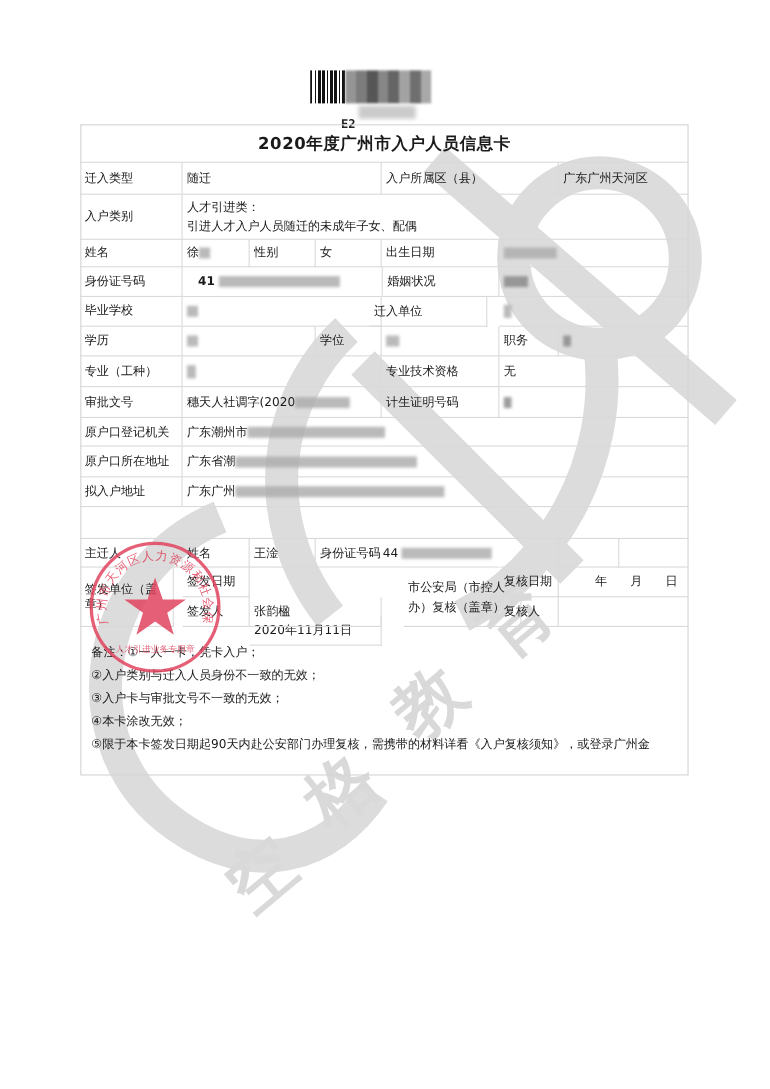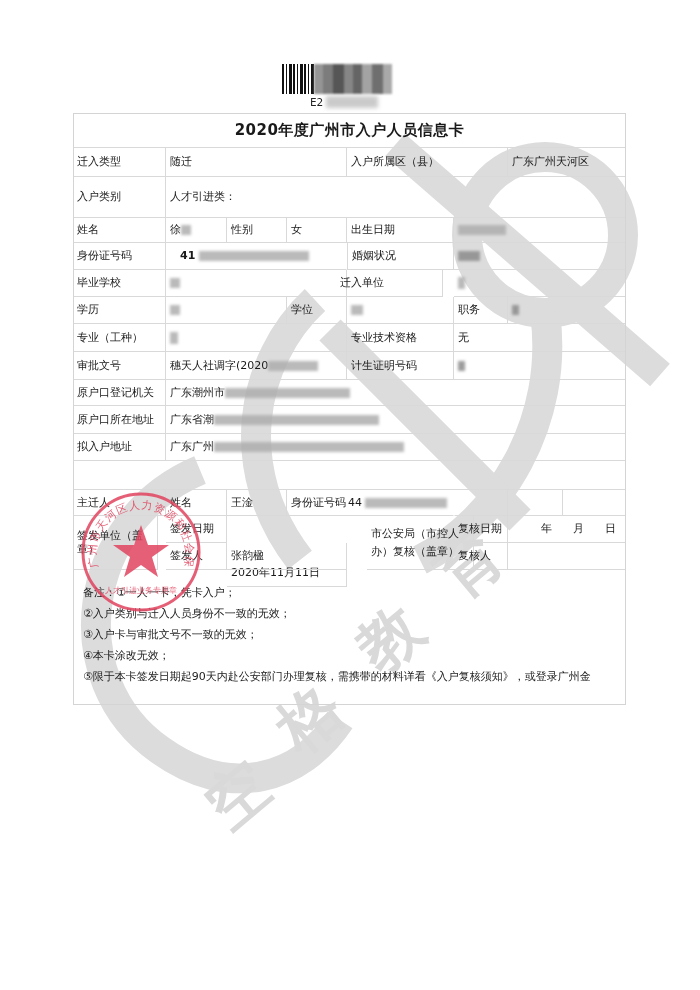--- a/index.html
+++ b/index.html
@@ -6,21 +6,21 @@
     body {
       width: 700px; height: 990px; background: #ffffff; position: relative; overflow: hidden;
       font-family: "DejaVu Sans", "Liberation Sans", sans-serif; color: #1a1a1a;
     }
     .barcode { position: absolute; left: 282px; top: 64px; width: 110px; height: 30px; display: flex; align-items: stretch; }
     .barcode .bars { width: 32px; height: 30px;
       background: repeating-linear-gradient(90deg, #111 0 2px, #fff 2px 4px, #111 4px 5px, #fff 5px 7px, #111 7px 10px, #fff 10px 11px); }
     .barcode .blur { flex: 1; height: 30px;
       background: linear-gradient(90deg, #8a8a8a 0 12%, #6e6e6e 12% 25%, #444 25% 38%, #7a7a7a 38% 50%, #555 50% 62%, #9a9a9a 62% 75%, #606060 75% 88%, #a0a0a0 88% 100%);
       filter: blur(1.2px); opacity: .9; }
-    .barcode-text { position: absolute; left: 310px; top: 96px; font-size: 11px; font-family: "DejaVu Sans Mono", monospace; color: #222; }
+    .barcode-text { position: absolute; left: 310px; top: 106px; font-size: 11px; font-family: "DejaVu Sans Mono", monospace; color: #222; font-weight: bold; }
     .barcode-text-blur { position: absolute; left: 326px; top: 96px; width: 52px; height: 12px; background: #bdbdbd; filter: blur(2px); opacity: .8; }
     .cell { position: absolute; box-sizing: border-box; font-size: 11px; line-height: 14px; padding-left: 4px;
       display: flex; align-items: center; border-right: 1px solid #d9d9d9; border-bottom: 1px solid #d9d9d9; }
     .frame { position: absolute; left: 73px; top: 113px; width: 553px; height: 592px; box-sizing: border-box; border: 1px solid #d4d4d4; }
     .title { font-size: 15px; font-weight: bold; justify-content: center; padding: 0; letter-spacing: .5px; }
     .multiline { flex-direction: column; align-items: flex-start; justify-content: center; }
     .noborder-r { border-right: none; }
     .redact { display: inline-block; height: 10px; background: #aeaeae; filter: blur(1.6px); opacity: .85; vertical-align: middle; }
     .redact.dark { background: #8c8c8c; }
     .remarks { position: absolute; left: 73px; top: 570px; width: 553px; height: 135px; box-sizing: border-box; padding: 12px 0 0 10px; font-size: 11px; line-height: 21px; }
@@ -61,20 +61,21 @@
   <div class="cell title noborder-r" style="left:73px;top:113px;width:553px;height:35px;">2020年度广州市入户人员信息卡</div>
 
   <div class="cell" style="left:73px;top:148px;width:93px;height:29px;">迁入类型</div>
   <div class="cell" style="left:166px;top:148px;width:181px;height:29px;">随迁</div>
   <div class="cell" style="left:347px;top:148px;width:161px;height:29px;">入户所属区（县）</div>
   <div class="cell noborder-r" style="left:508px;top:148px;width:118px;height:29px;">广东广州天河区</div>
 
   <div class="cell" style="left:73px;top:177px;width:93px;height:41px;">入户类别</div>
   <div class="cell multiline noborder-r" style="left:166px;top:177px;width:460px;height:41px;">
     <div>人才引进类：</div>
+    <div style="margin-top:3px;">引进人才入户人员随迁的未成年子女、配偶</div>
   </div>
 
   <div class="cell" style="left:73px;top:218px;width:93px;height:25px;">姓名</div>
   <div class="cell" style="left:166px;top:218px;width:61px;height:25px;">
     <span>徐</span>
     <span class="redact" style="width:10px;"></span>
   </div>
   <div class="cell" style="left:227px;top:218px;width:60px;height:25px;">性别</div>
   <div class="cell" style="left:287px;top:218px;width:60px;height:25px;">女</div>
   <div class="cell" style="left:347px;top:218px;width:107px;height:25px;">出生日期</div>

